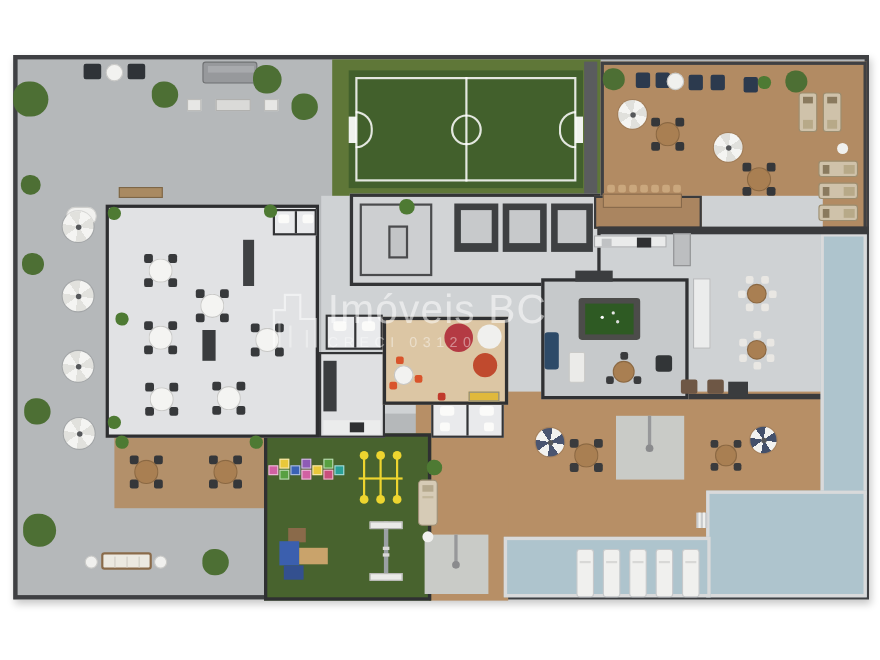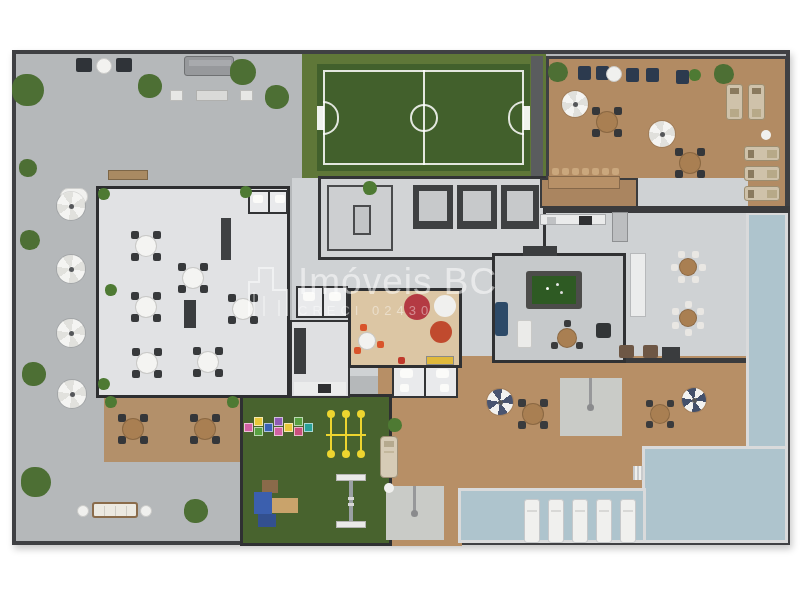--- a/index.html
+++ b/index.html
@@ -413,16 +413,16 @@
         <div class="pt" style="left: 63px; top: -9px; width: 7px; height: 7px; background: rgb(202, 167, 125); border-radius: 2px;"></div>
       </div>
     </div>
   <div id="watermark">
     <svg width="44" height="56" viewBox="0 0 44 56">
       <path d="M3 54 V20 H13 V6 H27 V28 H41 V54" fill="none" stroke="rgba(255,255,255,0.5)" stroke-width="2"></path>
       <path d="M8 54 V30 M18 54 V34 M33 54 V38" stroke="rgba(255,255,255,0.35)" stroke-width="2" fill="none"></path>
     </svg>
     <div class="wm-text">
       <div class="wm-main">Imóveis BC</div>
-      <div class="wm-sub">CRECI 02430</div>
+      <div class="wm-sub">CRECI 03120</div>
     </div>
   </div>
 </div>
 
 </body></html>

